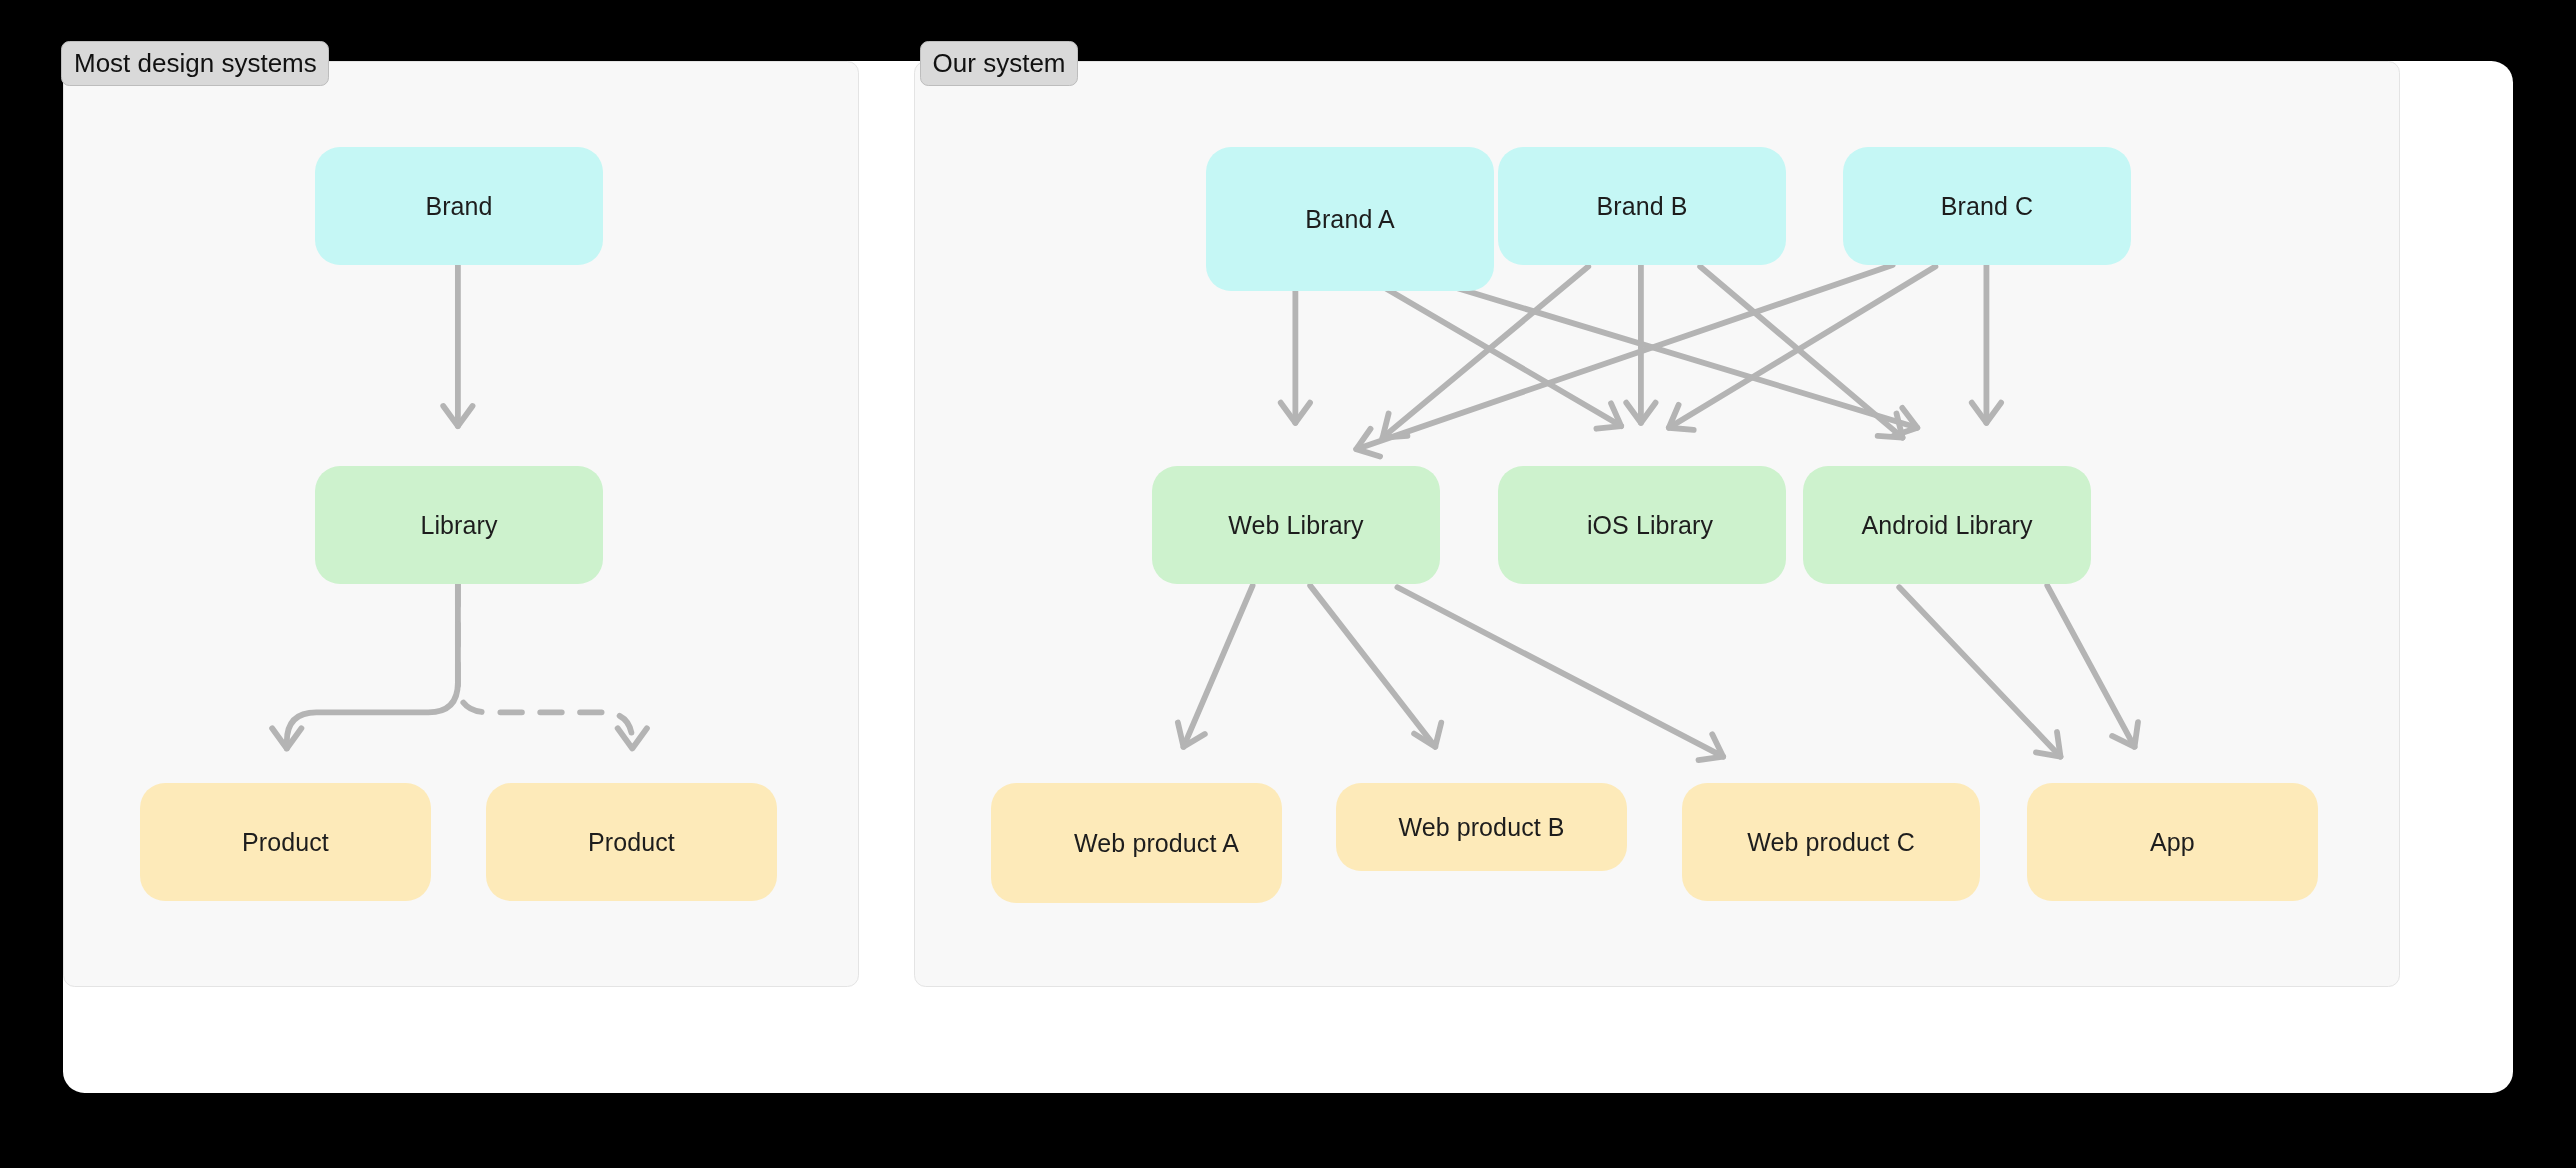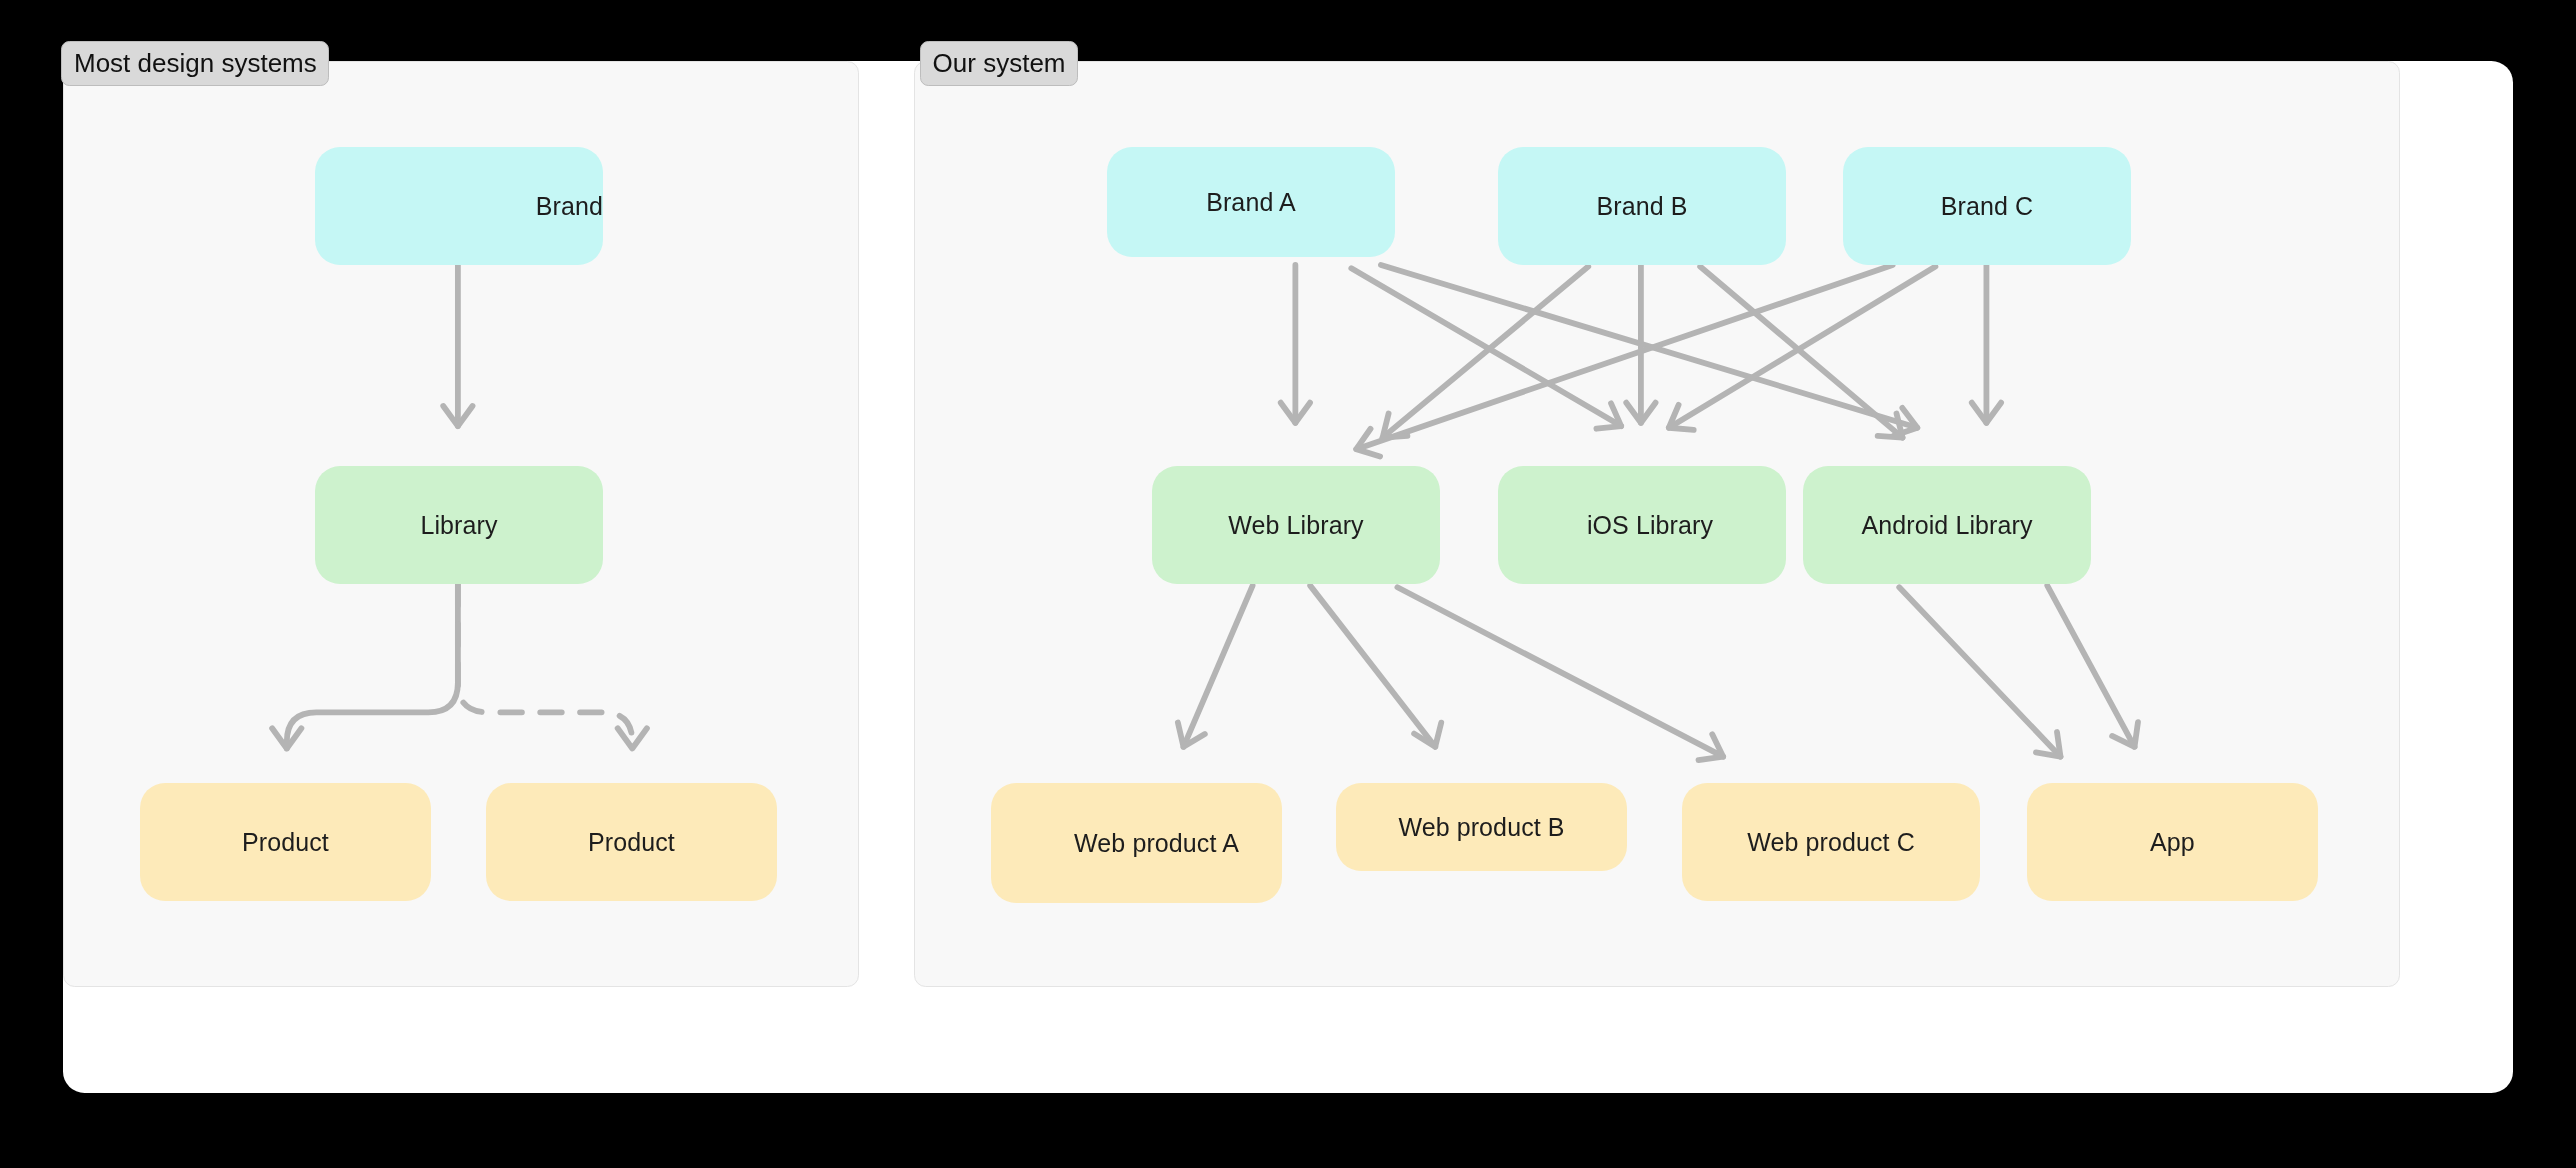--- a/index.html
+++ b/index.html
@@ -164,33 +164,33 @@
       </g>
       <g>
         <polyline points="2377.21,833.39 2406.76,838.60 2402.58,808.89"></polyline>
       </g>
       <g>
         <polyline points="2469.00,813.55 2495.97,826.70 2500.14,796.99"></polyline>
       </g>
     </svg>
 
   <div id="nodes-root">
-      <div class="node brand" style="left: 252px; top: 86px; width: 288px; height: 118px; justify-content: flex-end;">
+      <div class="node brand" style="left: 252px; top: 86px; width: 288px; height: 118px;">
         <span>Brand</span>
       </div>
       <div class="node library" style="left: 252px; top: 405px; width: 288px; height: 118px;">
         <span>Library</span>
       </div>
       <div class="node product" style="left: 77px; top: 722px; width: 291px; height: 118px;">
         <span>Product</span>
       </div>
       <div class="node product" style="left: 423px; top: 722px; width: 291px; height: 118px;">
         <span>Product</span>
       </div>
-      <div class="node brand" style="left: 1044px; top: 86px; width: 288px; height: 110px;">
+      <div class="node brand" style="left: 1143px; top: 86px; width: 288px; height: 144px;">
         <span>Brand A</span>
       </div>
       <div class="node brand" style="left: 1435px; top: 86px; width: 288px; height: 118px;">
         <span>Brand B</span>
       </div>
       <div class="node brand" style="left: 1780px; top: 86px; width: 288px; height: 118px;">
         <span>Brand C</span>
       </div>
       <div class="node library" style="left: 1089px; top: 405px; width: 288px; height: 118px;">
         <span>Web Library</span>

